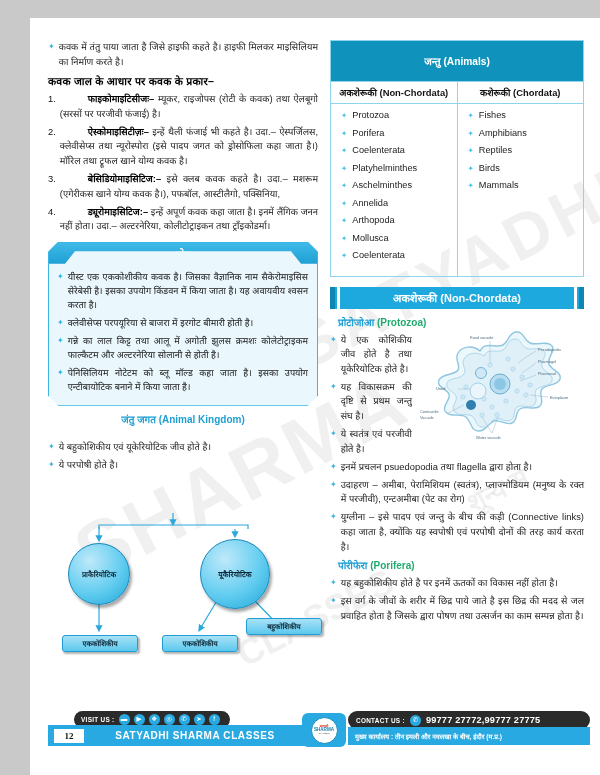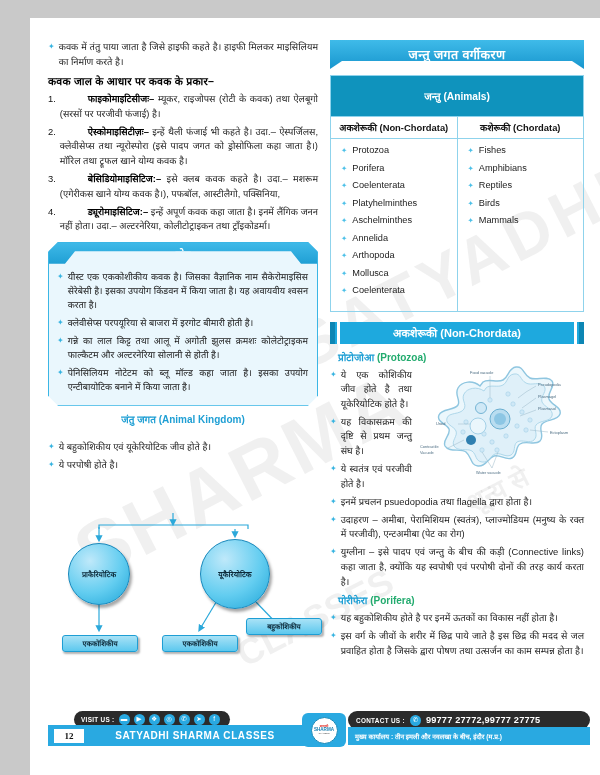--- a/index.html
+++ b/index.html
@@ -355,21 +355,20 @@
         <div class="fl-circle fl-c2">यूकैरियोटिक</div>
         <div class="fl-circle fl-c1">प्राकैरियोटिक</div>
         <div class="fl-box fl-b1">एककोशिकीय</div>
         <div class="fl-box fl-b2">एककोशिकीय</div>
         <div class="fl-box fl-b3">बहुकोशिकीय</div>
       </div>
     </div>
 
     <div class="col-right">
 
-      <div class="banner">जन्तु जगत वर्गीकरण</div>
 
       <div class="tbl">
         <div class="tbl-hd">जन्तु (Animals)</div>
         <div class="tbl-sub">
           <div>अकशेरूकी (Non-Chordata)</div>
           <div>कशेरूकी (Chordata)</div>
         </div>
         <div class="tbl-body">
           <div class="tbl-col">
             <div class="tbl-li">

